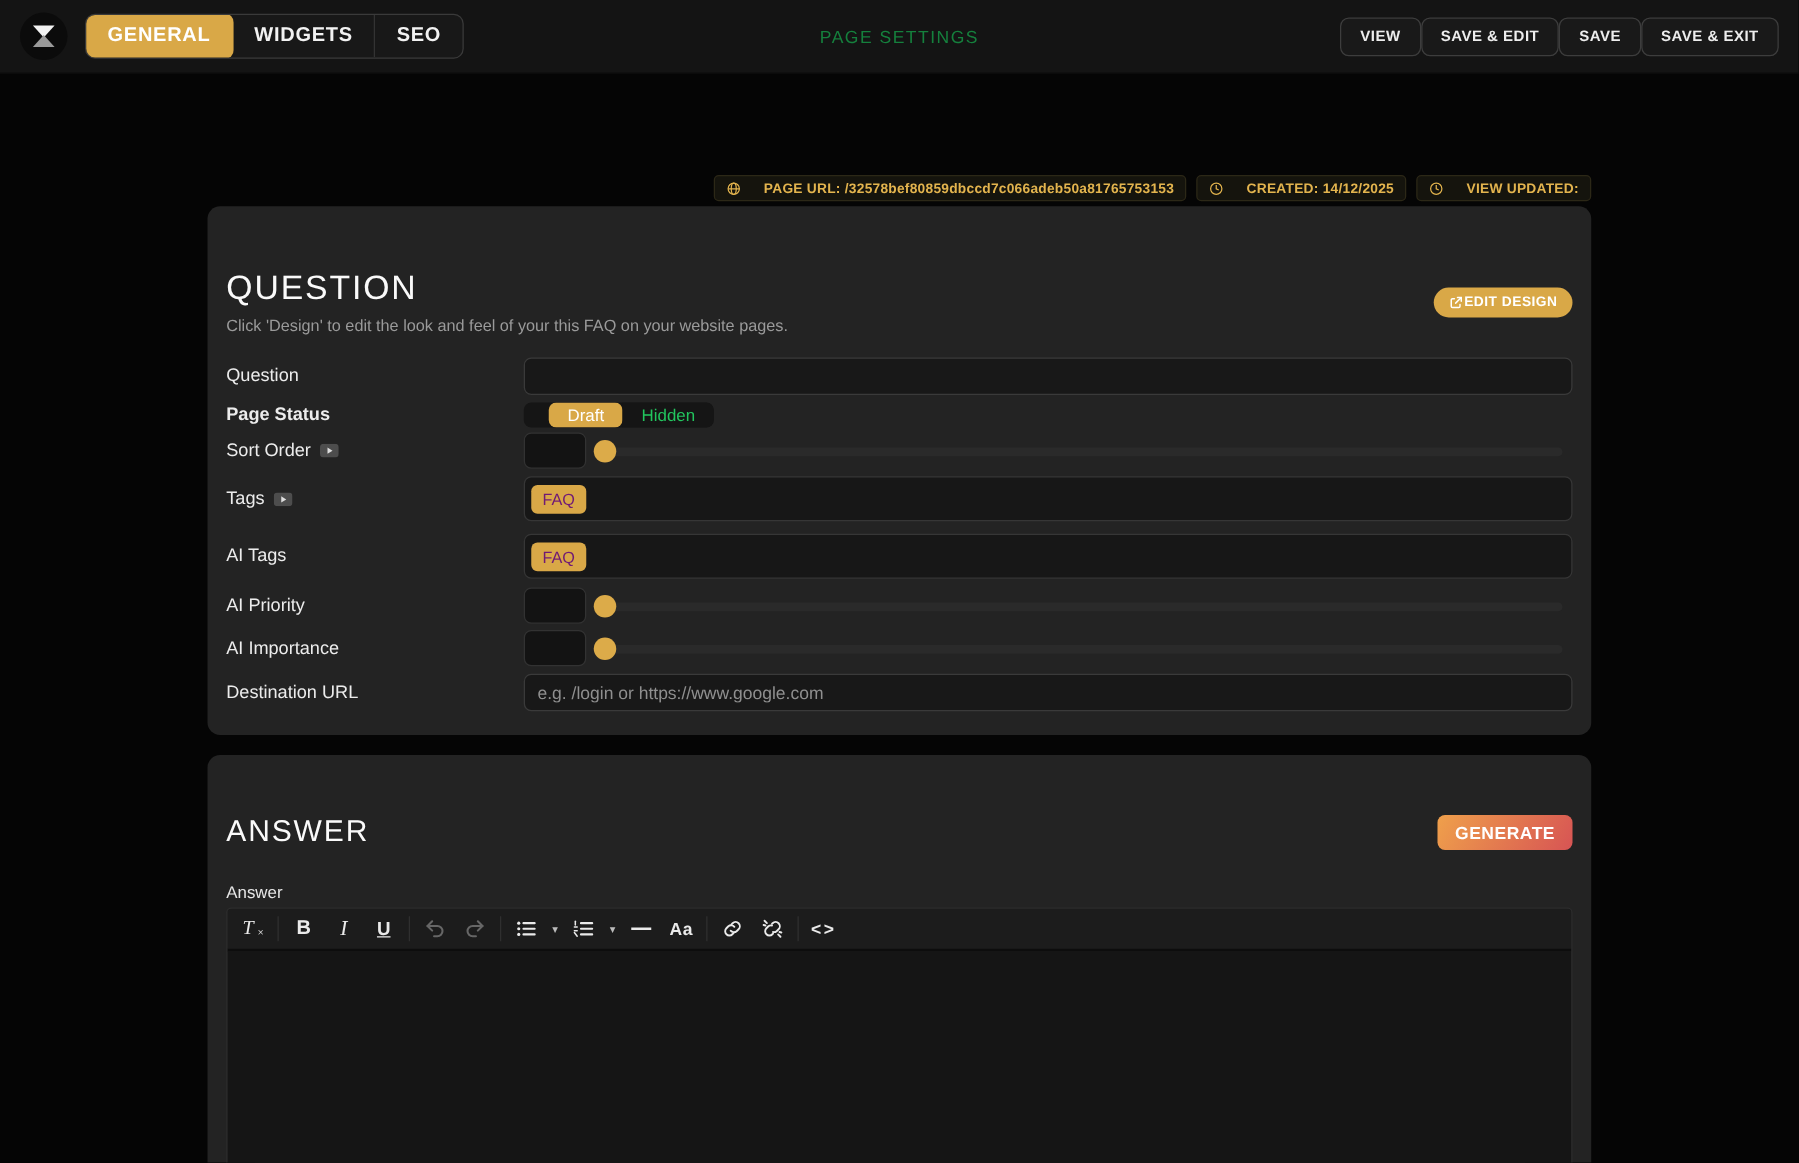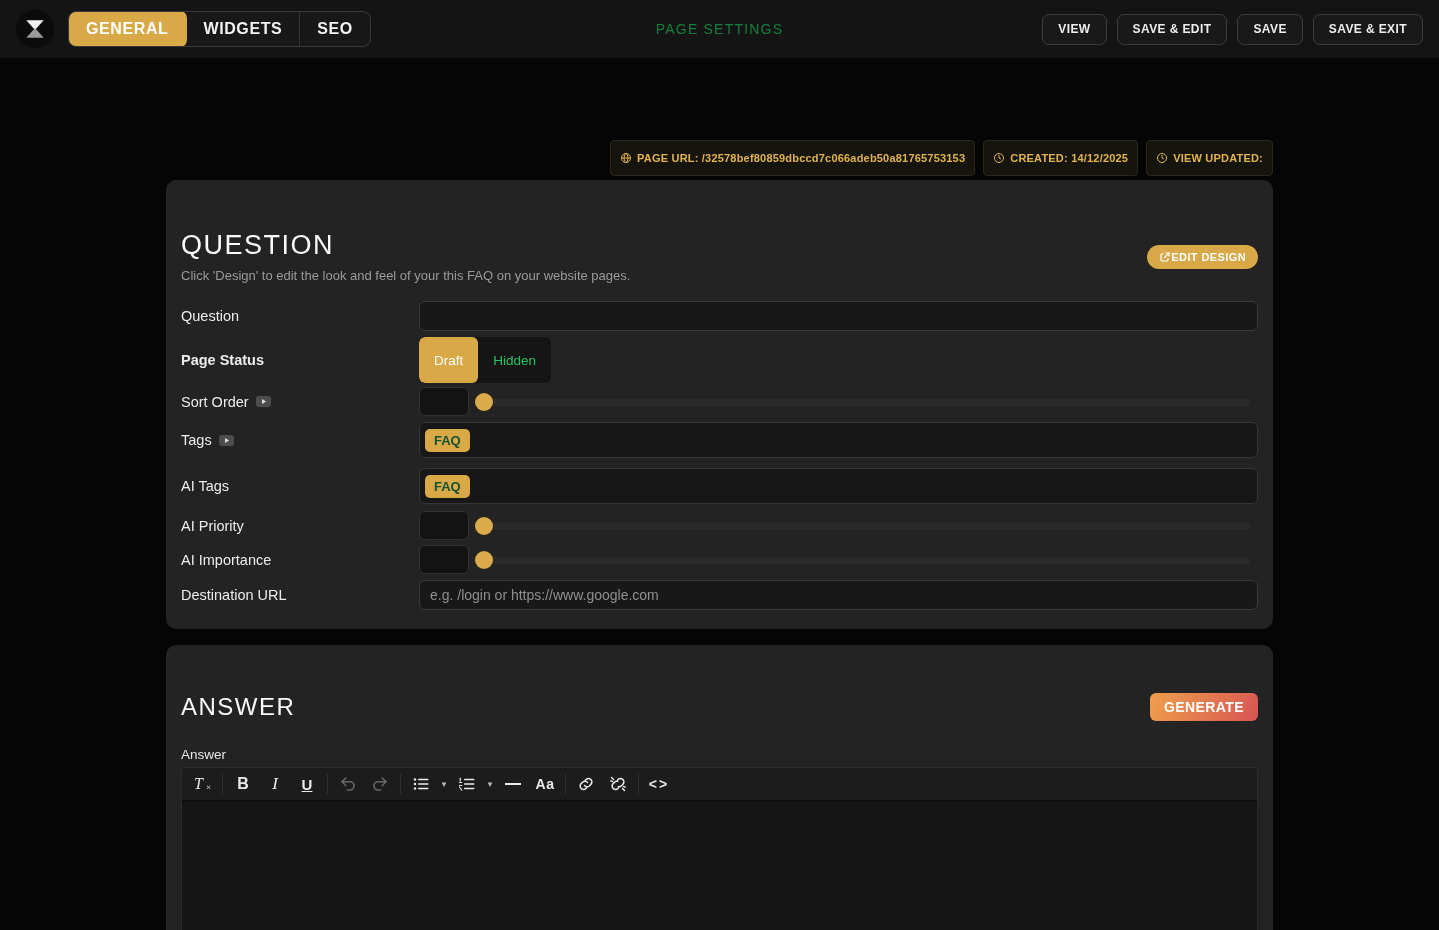--- a/index.html
+++ b/index.html
@@ -11,29 +11,29 @@
     align-items:center; padding:0 16px; border-bottom:1px solid #0a0a0a; }
   .logo-wrap { width:38px; height:38px; border-radius:50%; background:#0b0b0b;
     display:flex; align-items:center; justify-content:center; margin-right:14px; cursor:pointer; }
   .tabgroup { display:flex; border:1px solid #3a3a3a; border-radius:8px; background:#181818; overflow:hidden; height:36px; }
   .tab { display:flex; align-items:center; padding:0 17px; font-size:16px; font-weight:700;
     letter-spacing:.6px; color:#f2f2f2; border-right:1px solid #333; cursor:pointer; }
   .tab:last-child { border-right:none; }
   .tab.active { background:#d9a847; color:#fff; border-radius:7px; border-right-color:transparent; margin:-1px; padding:0 18px; }
   .topbar-title { position:absolute; left:50%; transform:translateX(-50%); color:#15803d;
     font-size:14px; font-weight:500; letter-spacing:1.2px; }
-  .actions { margin-left:auto; display:flex; gap:10px; }
+  .actions { margin-left:auto; display:flex; }
   .action-btn { height:31px; padding:0 15px; border:1px solid #3d3d3d; border-radius:7px;
     background:#191919; color:#ededed; font-size:12px; font-weight:600; letter-spacing:.4px;
     display:flex; align-items:center; cursor:pointer; }
 
   
   .content { width:1107px; margin:0 auto; }
   .meta-row { display:flex; justify-content:flex-end; gap:8px; margin-top:81px; }
-  .badge { display:flex; align-items:center; gap:5px; height:36px; padding:0 9px;
+  .badge { display:flex; align-items:center; gap:18px; height:21px; padding:0 9px;
     background:#15140d; border:1px solid #2c2817; border-radius:4px;
     color:#e3b44e; font-size:11px; font-weight:700; letter-spacing:.2px; }
   .badge svg { flex:0 0 auto; }
 
   
   .card { background:#232323; border-radius:10px; padding:15px; }
   .card.question { margin-top:4px; padding-top:50px; padding-bottom:19px; }
   .card.answer { margin-top:16px; padding-top:48px; height:520px; }
   .card-head { display:flex; align-items:center; justify-content:space-between; }
   .card-title { color:#fafafa; font-size:27px; font-weight:400; letter-spacing:1.5px; }
@@ -51,36 +51,36 @@
   .frow { display:flex; align-items:center; margin-bottom:6px; }
   .flabel { width:238px; color:#ececec; font-size:14.5px; display:flex; align-items:center; gap:7px; }
   .flabel.bold { font-weight:700; }
   .fctrl { flex:1; display:flex; align-items:center; }
 
   .text-input { width:100%; height:30px; background:#181818; border:1px solid #3a3a3a;
     border-radius:6px; color:#ddd; font-size:14px; padding:0 10px; outline:none;
     font-family:"Liberation Sans", sans-serif; }
   .text-input::placeholder { color:#8f8f8f; }
 
-  .status-toggle { display:flex; background:#151515; border-radius:6px; overflow:hidden; height:46px; }
+  .status-toggle { display:flex; background:#151515; border-radius:6px; overflow:hidden; height:20px;padding-left:20px; }
   .status-opt { display:flex; align-items:center; padding:0 15px; color:#22c55e;
     font-size:13.5px; cursor:pointer; background:#151515; }
   .status-opt.active { background:#d9a847; color:#fff; border-radius:6px; }
 
   .num-box { width:50px; height:29px; background:#131313; border:1px solid #323232;
     border-radius:6px; color:#ddd; font-size:13px; text-align:center; outline:none; }
   .slider { flex:1; margin-left:6px; position:relative; height:18px; }
   .slider-track { position:absolute; top:6px; left:0; right:8px; height:7px;
     background:#2a2a2a; border-radius:4px; cursor:pointer; }
   .slider-knob { position:absolute; top:0; left:0; width:18px; height:18px;
     border-radius:50%; background:#dcab49; cursor:grab; }
 
   .tags-input { width:100%; min-height:36px; background:#171717; border:1px solid #363636;
     border-radius:6px; padding:5px; display:flex; align-items:center; cursor:text; }
-  .chip { background:#d9a847; color:#14532d; font-size:13px; padding:4px 9px; border-radius:5px;font-weight:bold; }
+  .chip { background:#d9a847; color:#701a75; font-size:13px; padding:4px 9px; border-radius:5px; }
 
   .video-icon { display:inline-flex; cursor:pointer; }
 
   .mb4{margin-bottom:4px;} .mb10{margin-bottom:10px;} .mb7{margin-bottom:7px;}
   .mb5{margin-bottom:5px;justify-content:center;} .mb0{margin-bottom:0;}
 
   
   .answer-label { color:#e6e6e6; font-size:13.5px; margin-top:26px; }
   .editor { margin-top:5px; border:1px solid #2d2d2d; border-radius:4px; overflow:hidden; }
   .toolbar { height:34px; background:#1c1c1c; display:flex; align-items:center;

